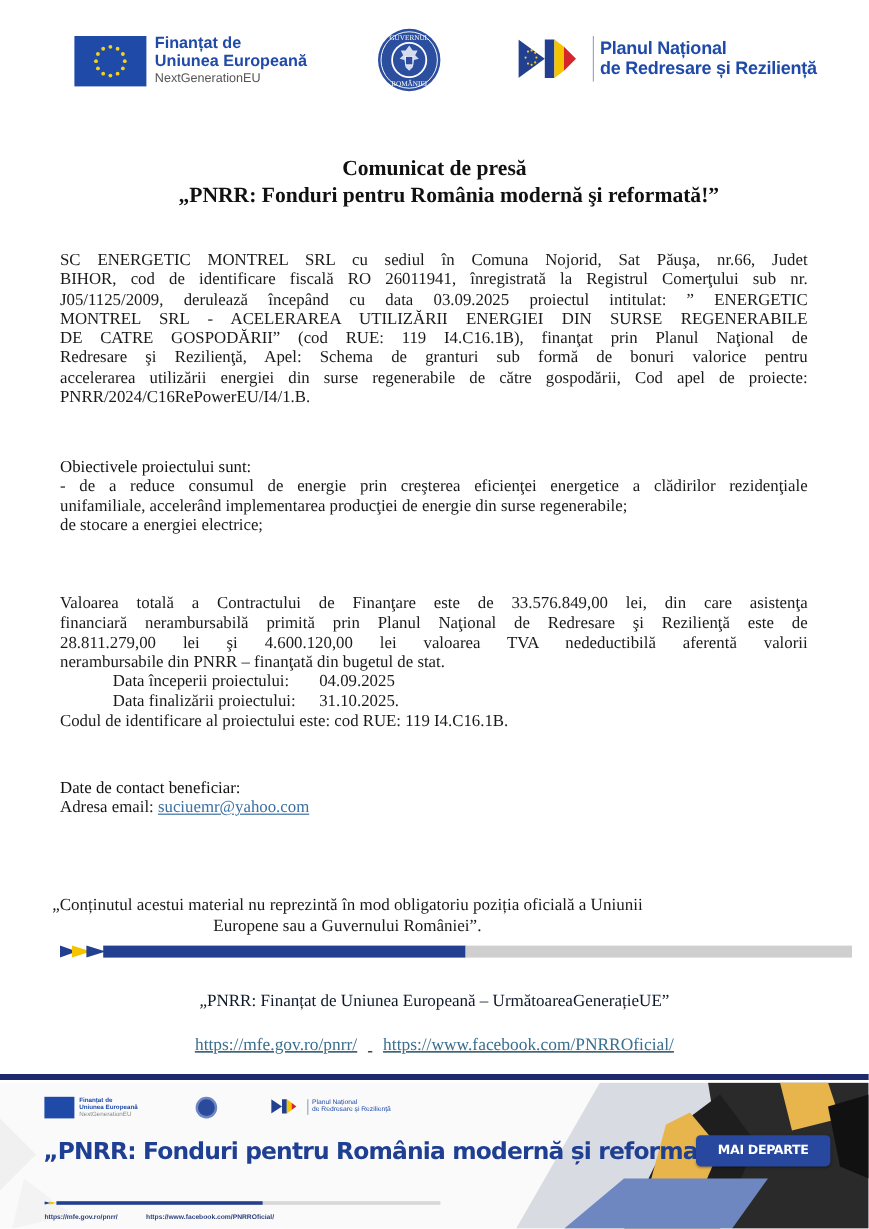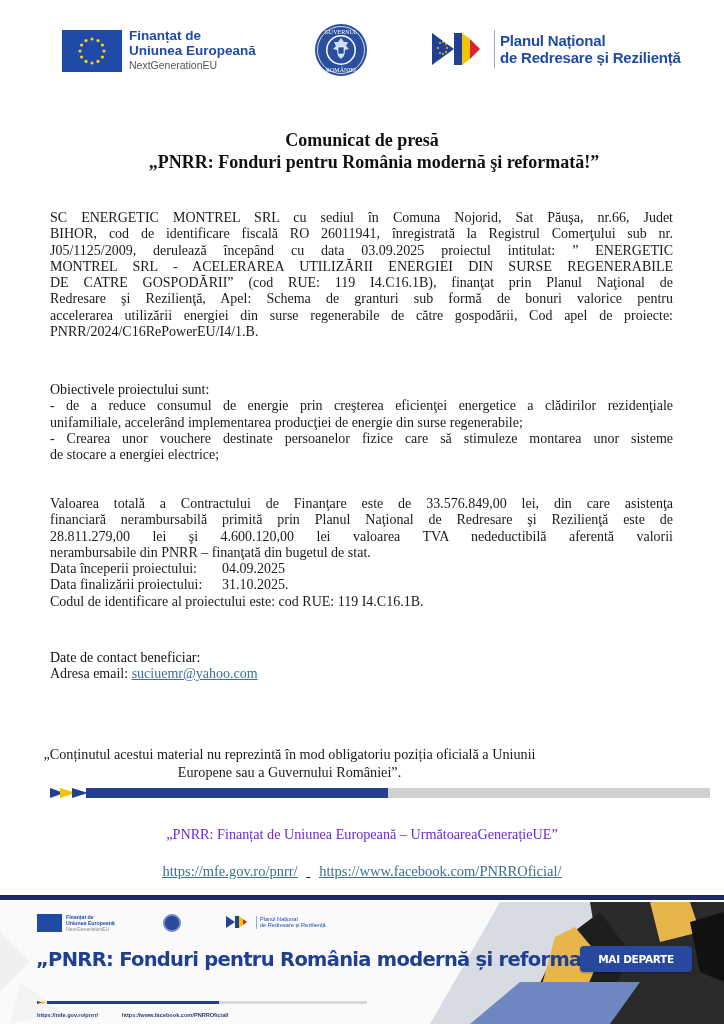--- a/index.html
+++ b/index.html
@@ -30,32 +30,32 @@
   .para { position: absolute; left: 50px; width: 623px; font-size: 14px; line-height: 16.3px; text-align: justify; color: #1a1a1a; }
   .para .line { display: block; text-align: justify; text-align-last: justify; white-space: nowrap; }
   .para .line.last { text-align-last: left; }
   .bold { font-weight: normal; color: #111; }
 
   .p-intro { top: 210px; }
   .p-obj { top: 382px; }
   .p-val { top: 496px; }
   .p-contact { top: 650px; }
 
-  .date-row { display: flex; }
+  .date-row { display: flex; margin-left: 44px; }
   .date-row .dl { width: 172px; }
   .email-link { color: #3b6fa0; text-decoration: underline; }
 
   
   .disclaimer { position: absolute; left: 0; width: 579px; top: 745px; text-align: center; font-size: 14.2px; line-height: 18px; color: #1a1a1a; }
 
   .bar-wrap { position: absolute; left: 50px; top: 787px; width: 660px; height: 12px; }
   .bar-blue { position: absolute; left: 36px; top: 1px; width: 302px; height: 10px; background: #22408f; }
   .bar-grey { position: absolute; left: 338px; top: 1px; width: 322px; height: 10px; background: #cfcfcf; }
 
-  .slogan { position: absolute; left: 0; width: 724px; top: 826px; text-align: center; font-size: 14.2px; color: #6d28d9; }
+  .slogan { position: absolute; left: 0; width: 724px; top: 826px; text-align: center; font-size: 14.2px; color: #0f172a; }
   .links { position: absolute; left: 0; width: 724px; top: 863px; text-align: center; font-size: 14.5px; text-decoration: underline; }
   .links a { color: #3b6f8f; text-decoration: underline; margin: 0 9px; }
 
   .divider { position: absolute; left: 0; top: 895px; width: 724px; height: 5px; background: #1f2a6e; }
 
   
   .banner { position: absolute; left: 0; top: 902px; width: 724px; height: 122px; background: #fafafa; overflow: hidden; }
   .banner-bg { position: absolute; left: 0; top: 0; }
   .b-eu { position: absolute; left: 37px; top: 12px; display: flex; align-items: center; }
   .b-eu .flag { width: 25px; height: 18px; background: #1f4aa8; }
@@ -151,21 +151,20 @@
   <span class="line">DE CATRE GOSPODĂRII” (cod RUE: 119 I4.C16.1B), finanţat prin Planul Naţional de</span>
   <span class="line">Redresare şi Rezilienţă, Apel: Schema de granturi sub formă de bonuri valorice pentru</span>
   <span class="line">accelerarea utilizării energiei din surse regenerabile de către gospodării, Cod apel de proiecte:</span>
   <span class="line last">PNRR/2024/C16RePowerEU/I4/1.B.</span>
 </div>
 
 <div class="para p-obj">
   <span class="line last bold">Obiectivele proiectului sunt:</span>
   <span class="line">- de a reduce consumul de energie prin creşterea eficienţei energetice a clădirilor rezidenţiale</span>
   <span class="line last">unifamiliale, accelerând implementarea producţiei de energie din surse regenerabile;</span>
-  <span class="line">- Crearea unor vouchere destinate persoanelor fizice care să stimuleze montarea unor sisteme</span>
   <span class="line last">de stocare a energiei electrice;</span>
 </div>
 
 <div class="para p-val">
   <span class="line">Valoarea totală a Contractului de Finanţare este de 33.576.849,00 lei, din care asistenţa</span>
   <span class="line">financiară nerambursabilă primită prin Planul Naţional de Redresare şi Rezilienţă este de</span>
   <span class="line">28.811.279,00 lei şi 4.600.120,00 lei valoarea TVA nedeductibilă aferentă valorii</span>
   <span class="line last">nerambursabile din PNRR – finanţată din bugetul de stat.</span>
   <div class="date-row">
     <span class="dl">Data începerii proiectului:</span>

